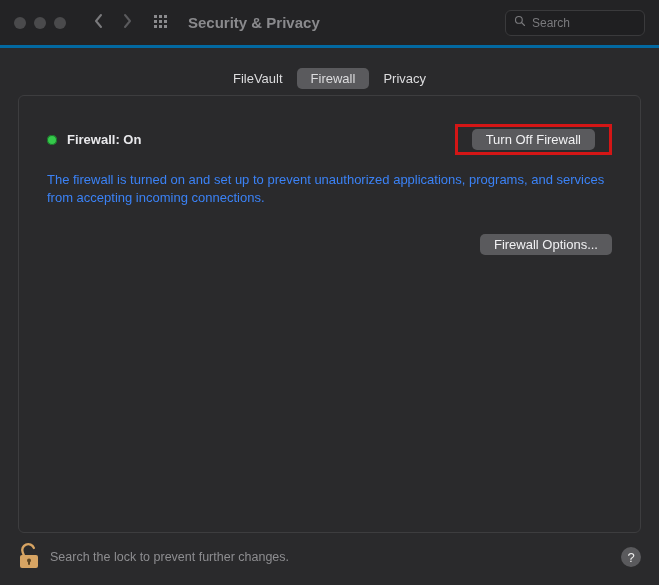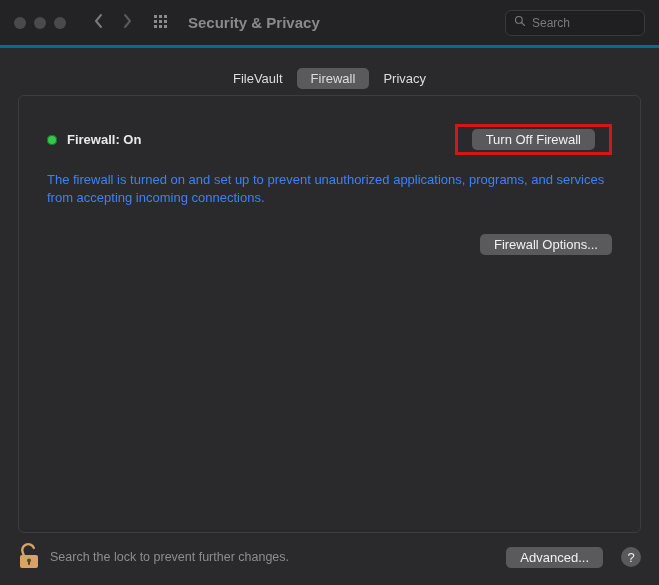--- a/index.html
+++ b/index.html
@@ -237,15 +237,14 @@
     <svg viewBox="0 0 22 28">
       <path d="M5 12 V8 a6 6 0 0 1 12 0" stroke="#d7a463" stroke-width="2.4" fill="none" stroke-linecap="round" transform="rotate(-22 11 10)"></path>
       <rect x="2" y="13" width="18" height="13" rx="2" fill="#d7a463"></rect>
       <rect x="2" y="13" width="18" height="13" rx="2" fill="url(#g)"></rect>
       <circle cx="11" cy="18.5" r="2" fill="#5c4420"></circle>
       <rect x="10" y="19" width="2" height="4" rx="1" fill="#5c4420"></rect>
     </svg>
   </span>
   <span class="footer-text">Search the lock to prevent further changes.</span>
   <div class="spacer"></div>
-  <button class="btn">Advanced...</button>
   <span class="help-btn">?</span>
 </div>
 
 </body></html>

